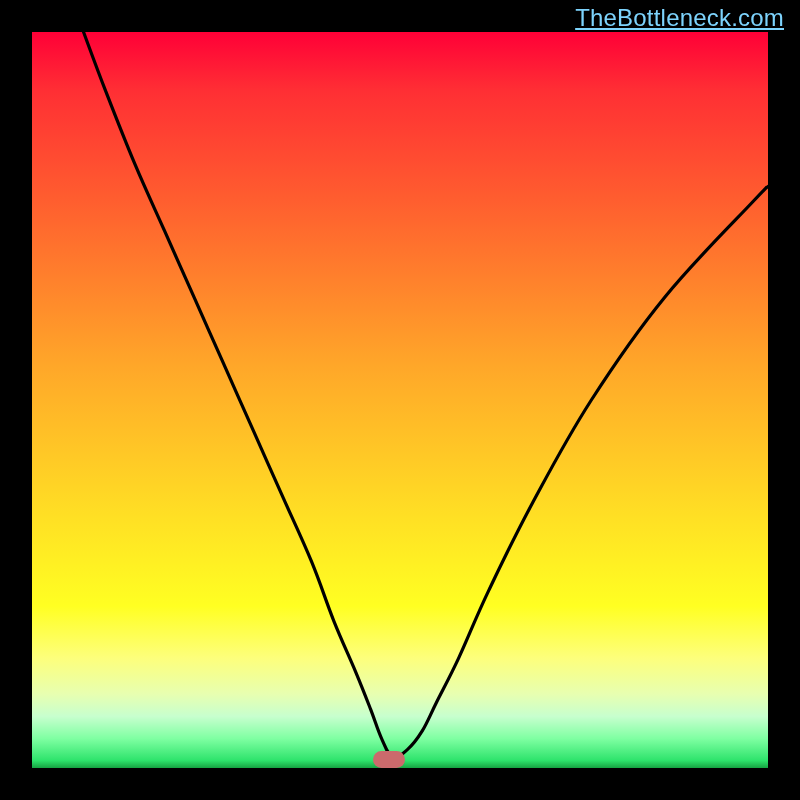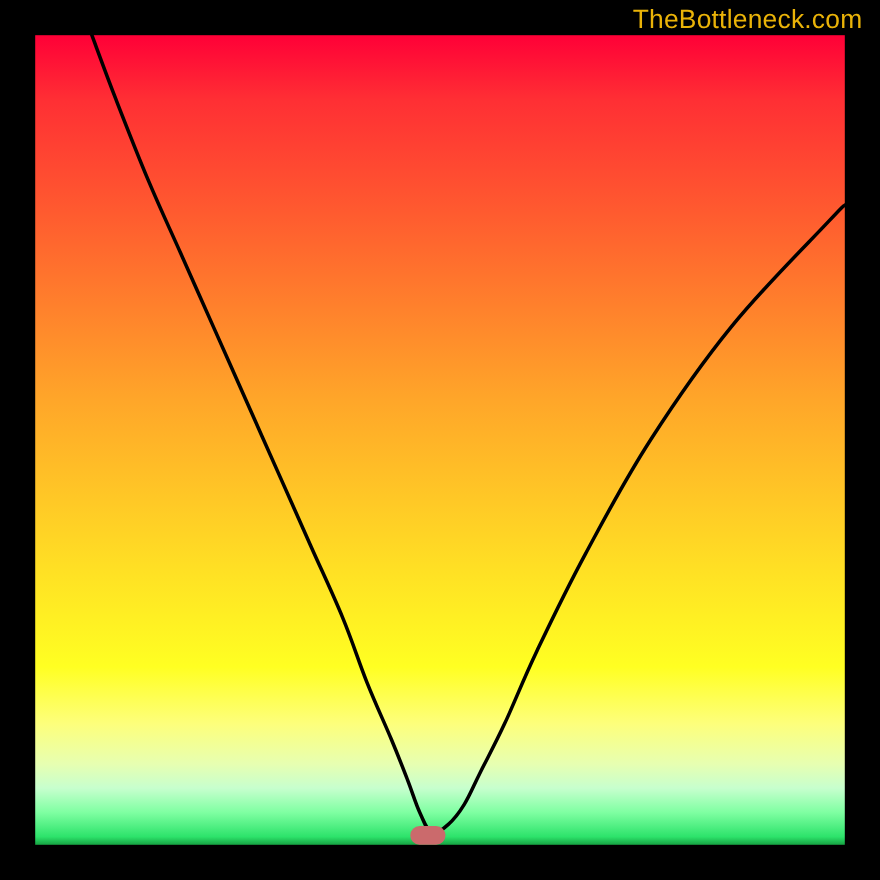--- a/index.html
+++ b/index.html
@@ -14,26 +14,27 @@
   .frame {
     position: relative;
     width: 800px;
     height: 800px;
     background: #000;
   }
   .watermark {
     position: absolute;
     top: 4px;
     right: 16px;
-    color: #eab308;
+    color: #7dd3fc;
     font-size: 24px;
     font-weight: 500;
     font-family: Arial, sans-serif;
     letter-spacing: 0.2px;
     z-index: 5;
+    text-decoration: underline;
   }
   .plot-area {
     position: absolute;
     top: 32px;
     left: 32px;
     width: 736px;
     height: 736px;
     background: linear-gradient(
       to bottom,
       #ff0037 0%,

